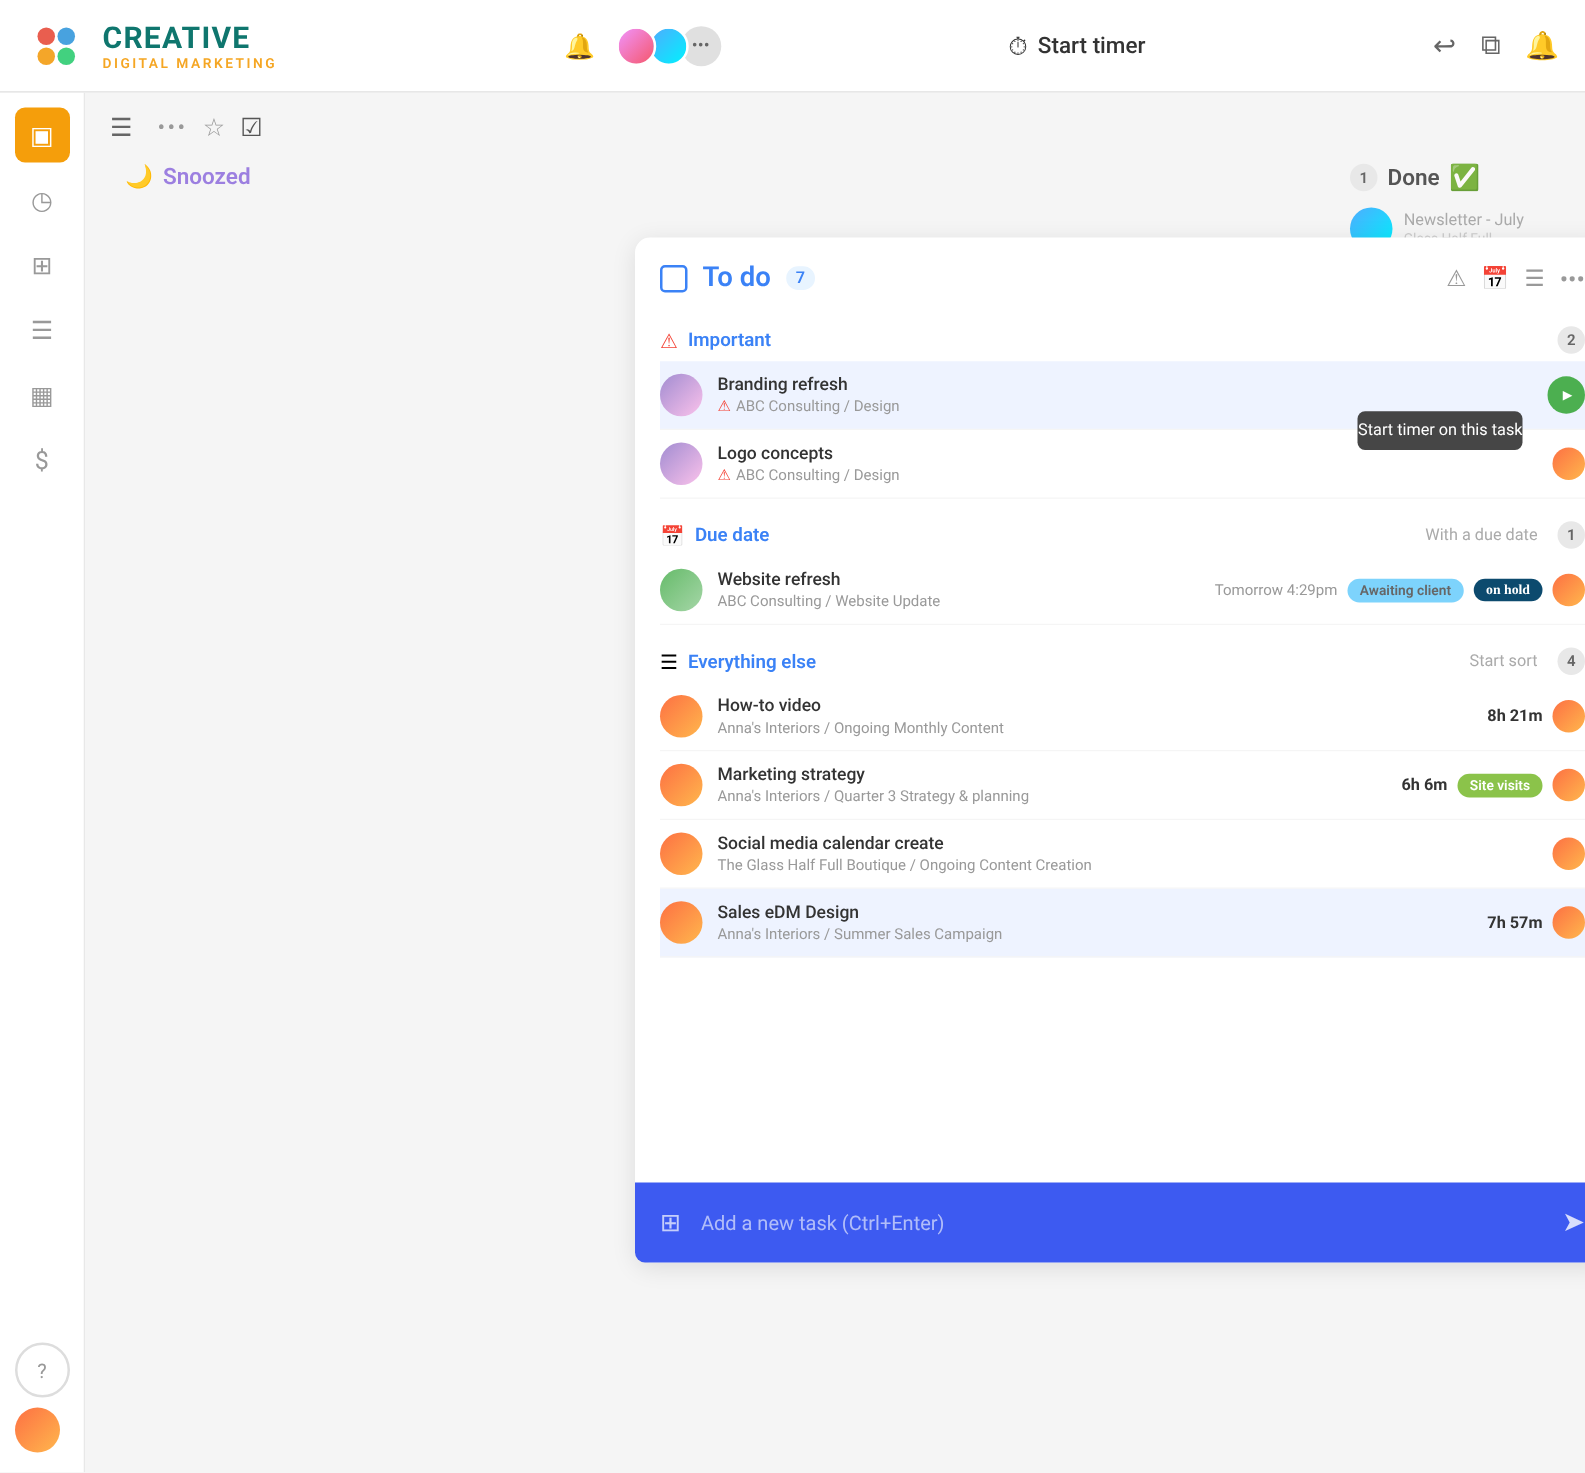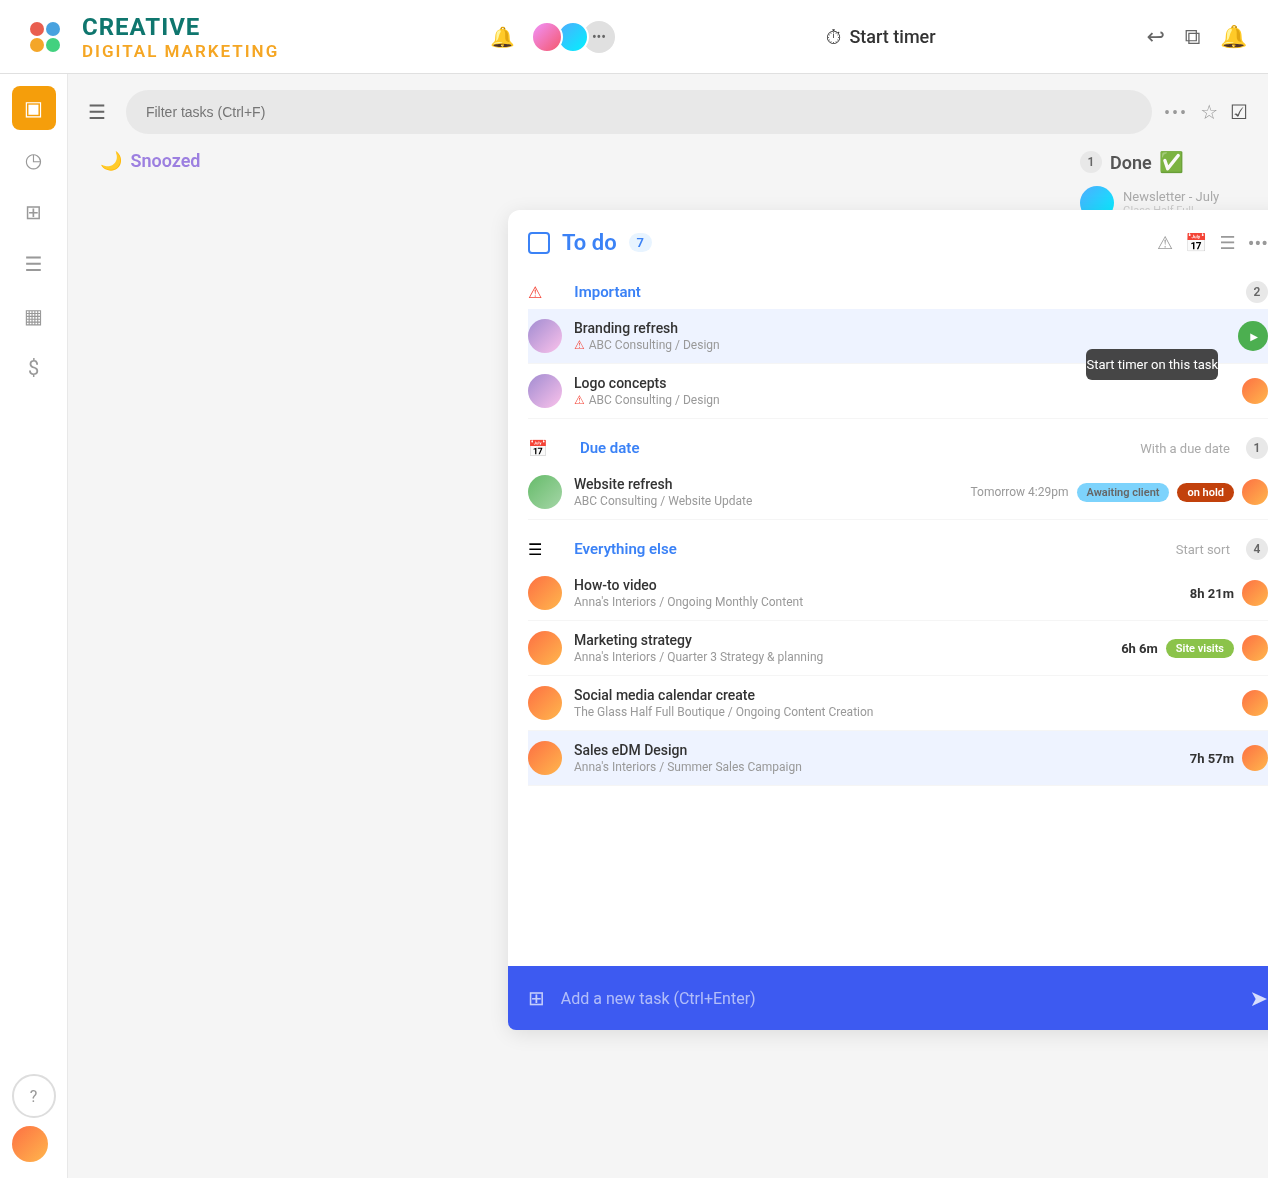--- a/index.html
+++ b/index.html
@@ -7,21 +7,21 @@
 
     
     .header {
       display: flex; align-items: center; justify-content: space-between;
       background: white; height: 74px; padding: 0 20px;
       border-bottom: 1px solid #e0e0e0; position: relative; z-index: 100;
     }
     .header-left { display: flex; align-items: center; gap: 12px; }
     .logo-text { display: flex; flex-direction: column; }
     .logo-creative { font-size: 24px; font-weight: 700; color: #0f766e; letter-spacing: 1px; }
-    .logo-digital { font-size: 17px; color: #f5a623; font-weight: 600; letter-spacing: 2px; }
+    .logo-digital { font-size: 11px; color: #f5a623; font-weight: 600; letter-spacing: 2px; }
     .header-center { display: flex; align-items: center; gap: 16px; }
     .bell-icon { font-size: 20px; color: #666; cursor: pointer; }
     .avatar-group { display: flex; align-items: center; gap: -4px; }
     .avatar { width: 32px; height: 32px; border-radius: 50%; background: #ccc; border: 2px solid white; display: inline-block; overflow: hidden; }
     .avatar-more { width: 32px; height: 32px; border-radius: 50%; background: #e0e0e0; display: flex; align-items: center; justify-content: center; font-size: 14px; color: #666; cursor: pointer; }
     .timer-btn { display: flex; align-items: center; gap: 8px; font-size: 18px; font-weight: 500; color: #333; cursor: pointer; }
     .timer-icon { font-size: 20px; }
     .header-right { display: flex; align-items: center; gap: 20px; }
     .header-icon { font-size: 22px; color: #666; cursor: pointer; }
 
@@ -86,41 +86,41 @@
     .panel-count { background: #e8f4ff; color: #3b82f6; font-size: 13px; font-weight: 600; padding: 2px 8px; border-radius: 10px; }
     .panel-spacer { flex: 1; }
     .panel-actions { display: flex; align-items: center; gap: 12px; }
     .panel-action-icon { font-size: 18px; color: #999; cursor: pointer; }
     .panel-more { font-size: 20px; color: #999; cursor: pointer; }
 
     
     .section { padding: 0 20px; margin-bottom: 8px; }
     .section-header { display: flex; align-items: center; gap: 8px; padding: 10px 0 6px 0; }
     .section-icon { font-size: 16px; }
-    .section-title { font-size: 15px; font-weight: 600; color: #3b82f6; margin-left: 24px; }
+    .section-title { font-size: 15px; font-weight: 600; color: #3b82f6; }
     .section-subtitle { font-size: 13px; color: #aaa; margin-left: auto; }
     .section-count { background: #e8e8e8; border-radius: 50%; width: 22px; height: 22px; display: flex; align-items: center; justify-content: center; font-size: 12px; color: #666; font-weight: 600; }
 
     
     .task-item {
       display: flex; align-items: center; gap: 12px;
       padding: 10px 0; border-bottom: 1px solid #f5f5f5; position: relative;
     }
     .task-item.highlighted { background: #eef3ff; }
     .task-avatar { width: 34px; height: 34px; border-radius: 50%; background: #c9956a; flex-shrink: 0; overflow: hidden; }
     .task-info { flex: 1; }
     .task-name { font-size: 14px; color: #333; font-weight: 500; }
     .task-sub { font-size: 12px; color: #999; display: flex; align-items: center; gap: 4px; margin-top: 2px; }
     .task-warning { color: #f44336; font-size: 12px; }
     .task-meta { display: flex; align-items: center; gap: 8px; flex-shrink: 0; }
     .task-time { font-size: 13px; font-weight: 700; color: #333; }
     .task-due { font-size: 12px; color: #999; }
     .tag { padding: 3px 10px; border-radius: 12px; font-size: 11px; font-weight: 600; }
     .tag-awaiting { background: #7dd3fc; color: #666; }
-    .tag-onhold { background: #c2410c; color: white; }
+    .tag-onhold { background: #0c4a6e; color: white; font-family: Liberation Serif, serif; }
     .tag-sitevisits { background: #8bc34a; color: white; }
     .task-assignee { width: 26px; height: 26px; border-radius: 50%; background: #c9956a; flex-shrink: 0; }
 
     
     .play-btn {
       width: 30px; height: 30px; background: #4caf50; border-radius: 50%;
       display: flex; align-items: center; justify-content: center;
       cursor: pointer; flex-shrink: 0;
     }
     .play-btn::after { content: '▶'; color: white; font-size: 10px; margin-left: 2px; }
@@ -216,21 +216,20 @@
   <div class="sidebar-bottom">
     <div class="sidebar-item" style="font-size:16px; border:2px solid #ddd; border-radius:50%;">?</div>
     <div class="sidebar-avatar av4" style="margin-top:8px;"></div>
   </div>
 </div>
 
 <div class="main">
 
   <div class="filter-bar">
     <span class="hamburger-icon">☰</span>
-    <input class="filter-input" readonly="" placeholder="Filter tasks (Ctrl+F)" style="">
     <span class="filter-dots">•••</span>
     <span class="filter-star">☆</span>
     <span class="filter-check">☑</span>
   </div>
 
   <div style="position:relative; display:flex; gap:0; padding:0 20px; align-items:flex-start;">
 
     <div style="width:200px; flex-shrink:0; padding:0 12px;">
       <div class="snoozed-header">
         <span class="snoozed-icon">🌙</span>

